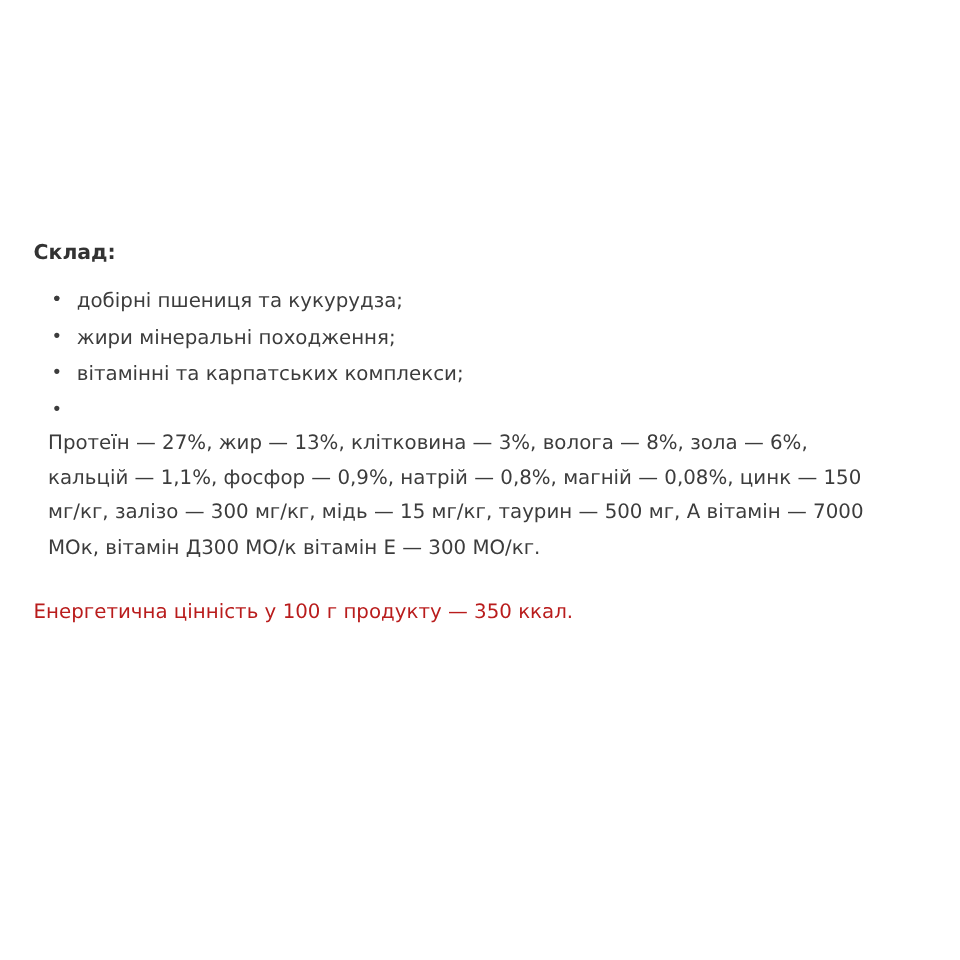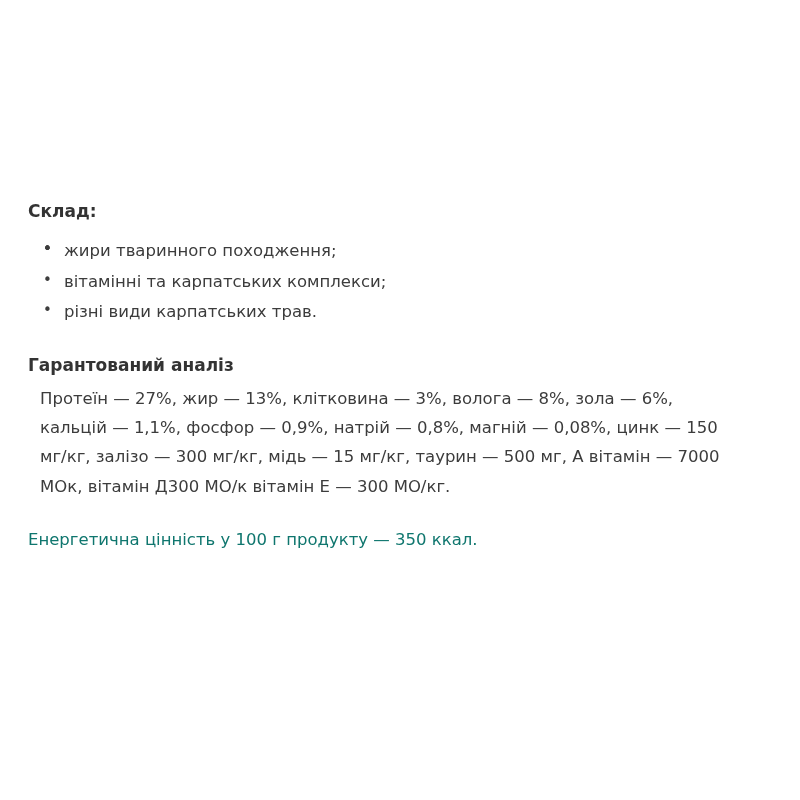--- a/index.html
+++ b/index.html
@@ -57,51 +57,50 @@
   .analysis-body {
     font-size: 16.5px;
     line-height: 1.78;
     color: #3c3c3c;
     margin: 0 0 24px 12px;
     max-width: 700px;
   }
   .energy {
     font-size: 16.5px;
     line-height: 1.78;
-    color: #0f766e;
+    color: #b91c1c;
     margin: 0;
   }
 </style>
 </head>
 <body>
 
 <div class="page">
 
   <h2 class="section-title">Склад:</h2>
 
   <ul class="ingredients">
     <li>
       <span class="bullet">•</span>
     </li>
     <li>
       <span class="bullet">•</span>
+      <span>добірні пшениця та кукурудза;</span>
     </li>
     <li>
       <span class="bullet">•</span>
-      <span>жири тваринного походження;</span>
+      <span>жири мінеральні походження;</span>
     </li>
     <li>
       <span class="bullet">•</span>
       <span>вітамінні та карпатських комплекси;</span>
     </li>
     <li>
       <span class="bullet">•</span>
-      <span>різні види карпатських трав.</span>
     </li>
   </ul>
 
-  <h2 class="analysis-title">Гарантований аналіз</h2>
 
   <p class="analysis-body">Протеїн — 27%, жир — 13%, клітковина — 3%, волога — 8%, зола — 6%, кальцій — 1,1%, фосфор — 0,9%, натрій — 0,8%, магній — 0,08%, цинк — 150 мг/кг, залізо — 300 мг/кг, мідь — 15 мг/кг, таурин — 500 мг, А вітамін — 7000 МОк, вітамін Д300 МО/к вітамін Е — 300 МО/кг.</p>
 
   <p class="energy">Енергетична цінність у 100 г продукту — 350 ккал.</p>
 
 </div>
 
 </body></html>

